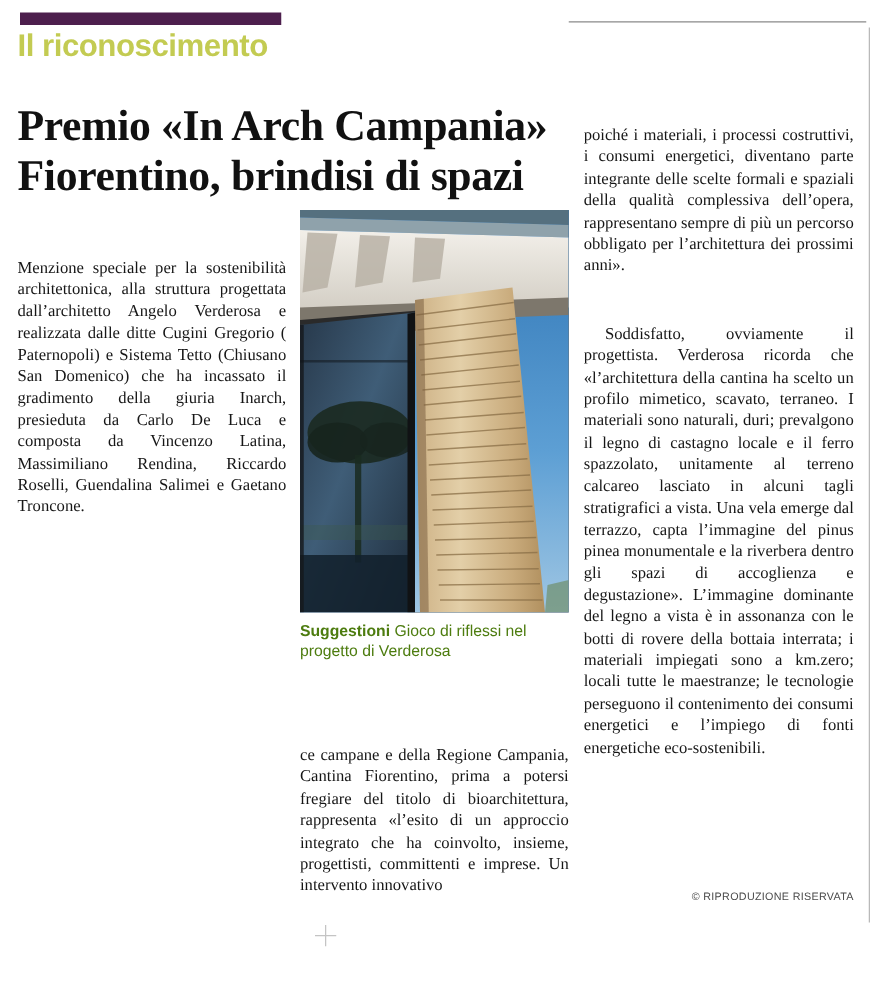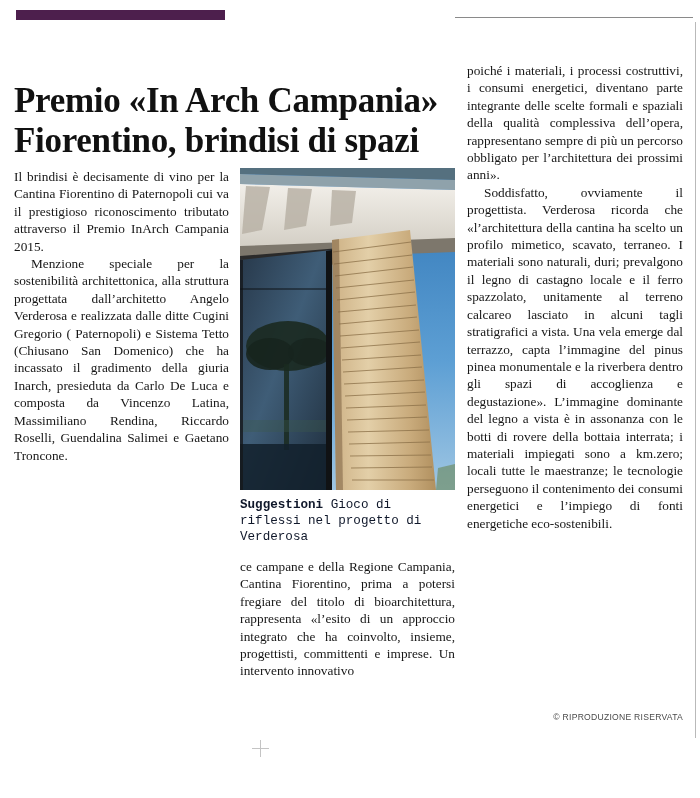--- a/index.html
+++ b/index.html
@@ -103,44 +103,44 @@
     top: 558px;
     width: 215px;
   }
   #col3 {
     left: 467px;
     top: 62px;
     width: 216px;
   }
 
   
-  .col p { text-align: justify; }
+  .col p { text-align: justify; margin-top: 37px; }
 
   
   .photo {
     position: absolute;
     left: 240px;
     top: 168px;
     width: 215px;
     height: 322px;
     overflow: hidden;
     background: #2d4a63;
   }
   .photo svg { display: block; }
 
   
   .caption {
     position: absolute;
     left: 240px;
     top: 497px;
     width: 218px;
-    font-family: Liberation Mono, monospace;
+    font-family: Liberation Sans, sans-serif;
     font-size: 12.6px;
     line-height: 16px;
-    color: #0f172a;
+    color: #4d7c0f;
   }
   .caption b {
     font-weight: bold;
   }
 
   
   .copyright {
     position: absolute;
     right: 17px;
     top: 712px;
@@ -174,28 +174,28 @@
 </style>
 </head>
 <body>
 
 <div class="page">
 
   <div class="top-rule"></div>
   <div class="right-rule"></div>
 
   <div class="kicker-bar"></div>
+  <div class="kicker-text">Il riconoscimento</div>
 
   <h1 class="headline">
     <span class="l1">Premio «In Arch Campania»</span>
     <span class="l2">Fiorentino, brindisi di spazi</span>
   </h1>
 
   <div class="col" id="col1">
-    <p>Il brindisi è decisamente di vino per la Cantina Fiorentino di Paternopoli cui va il prestigioso riconoscimento tributato attraverso il Premio InArch Campania 2015.</p>
     <p>Menzione speciale per la sostenibilità architettonica, alla struttura progettata dall’architetto Angelo Verderosa e realizzata dalle ditte Cugini Gregorio ( Paternopoli) e Sistema Tetto (Chiusano San Domenico) che ha incassato il gradimento della giuria Inarch, presieduta da Carlo De Luca e composta da Vincenzo Latina, Massimiliano Rendina, Riccardo Roselli, Guendalina Salimei e Gaetano Troncone.</p>
   </div>
 
   <div class="photo">
     <svg width="215" height="322" viewBox="0 0 215 322" preserveAspectRatio="none">
       <defs>
         <linearGradient id="sky" x1="0" y1="0" x2="0" y2="1">
           <stop offset="0%" stop-color="#2f75b5"></stop>
           <stop offset="60%" stop-color="#5d9fd4"></stop>
           <stop offset="100%" stop-color="#9fc6e3"></stop>

